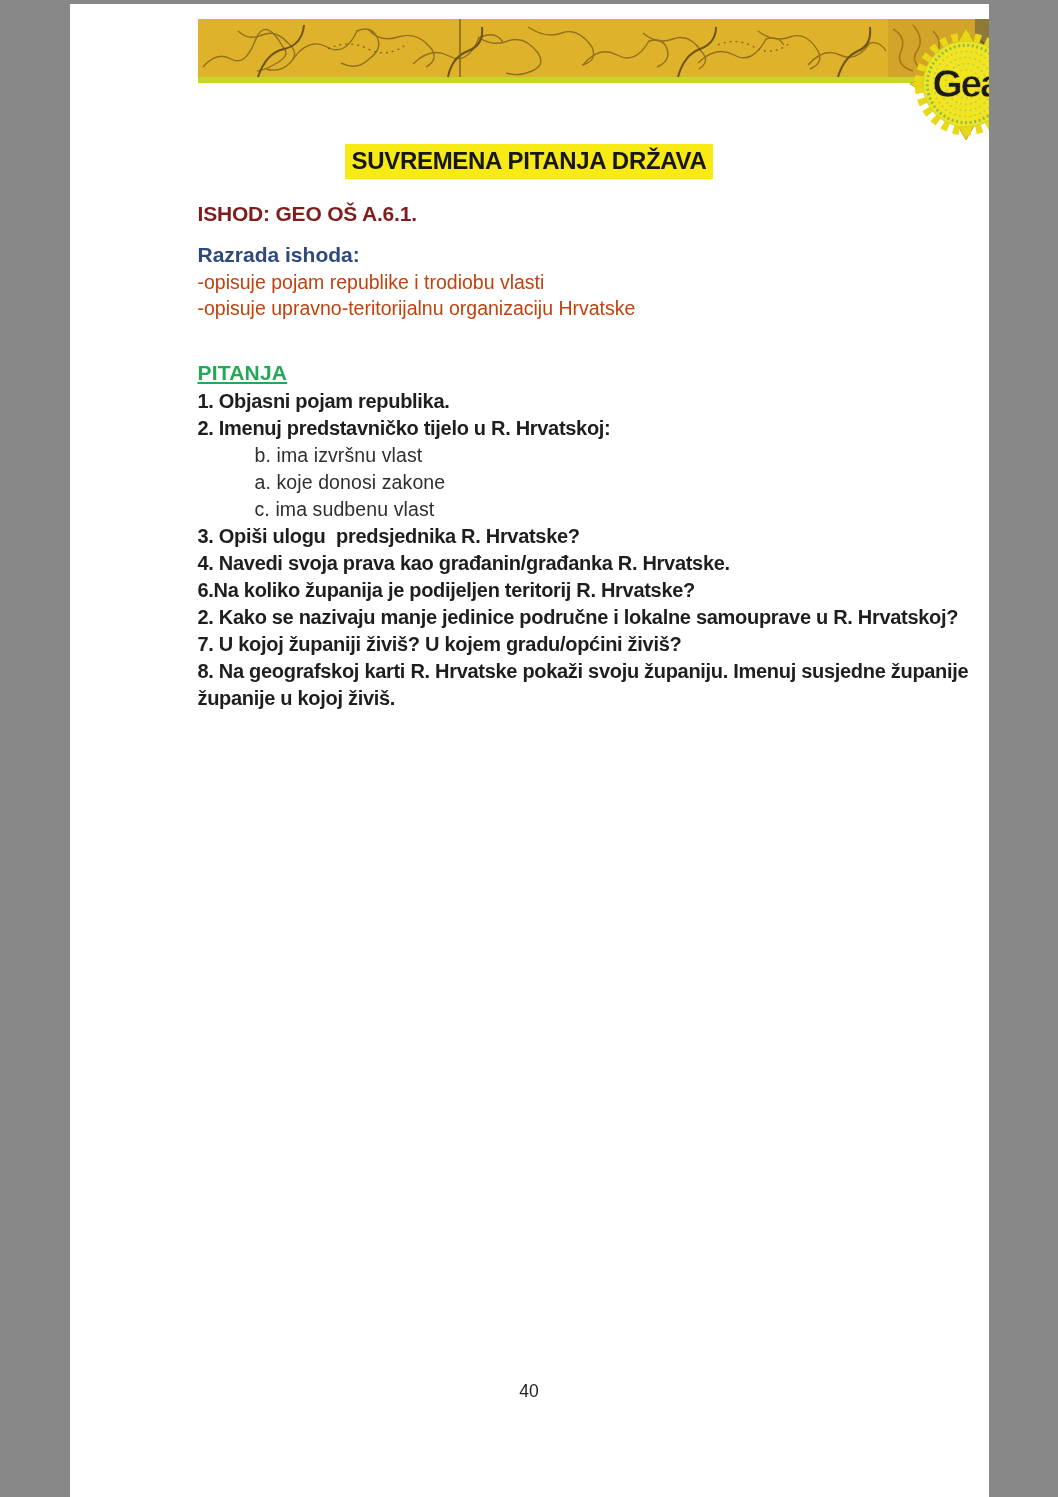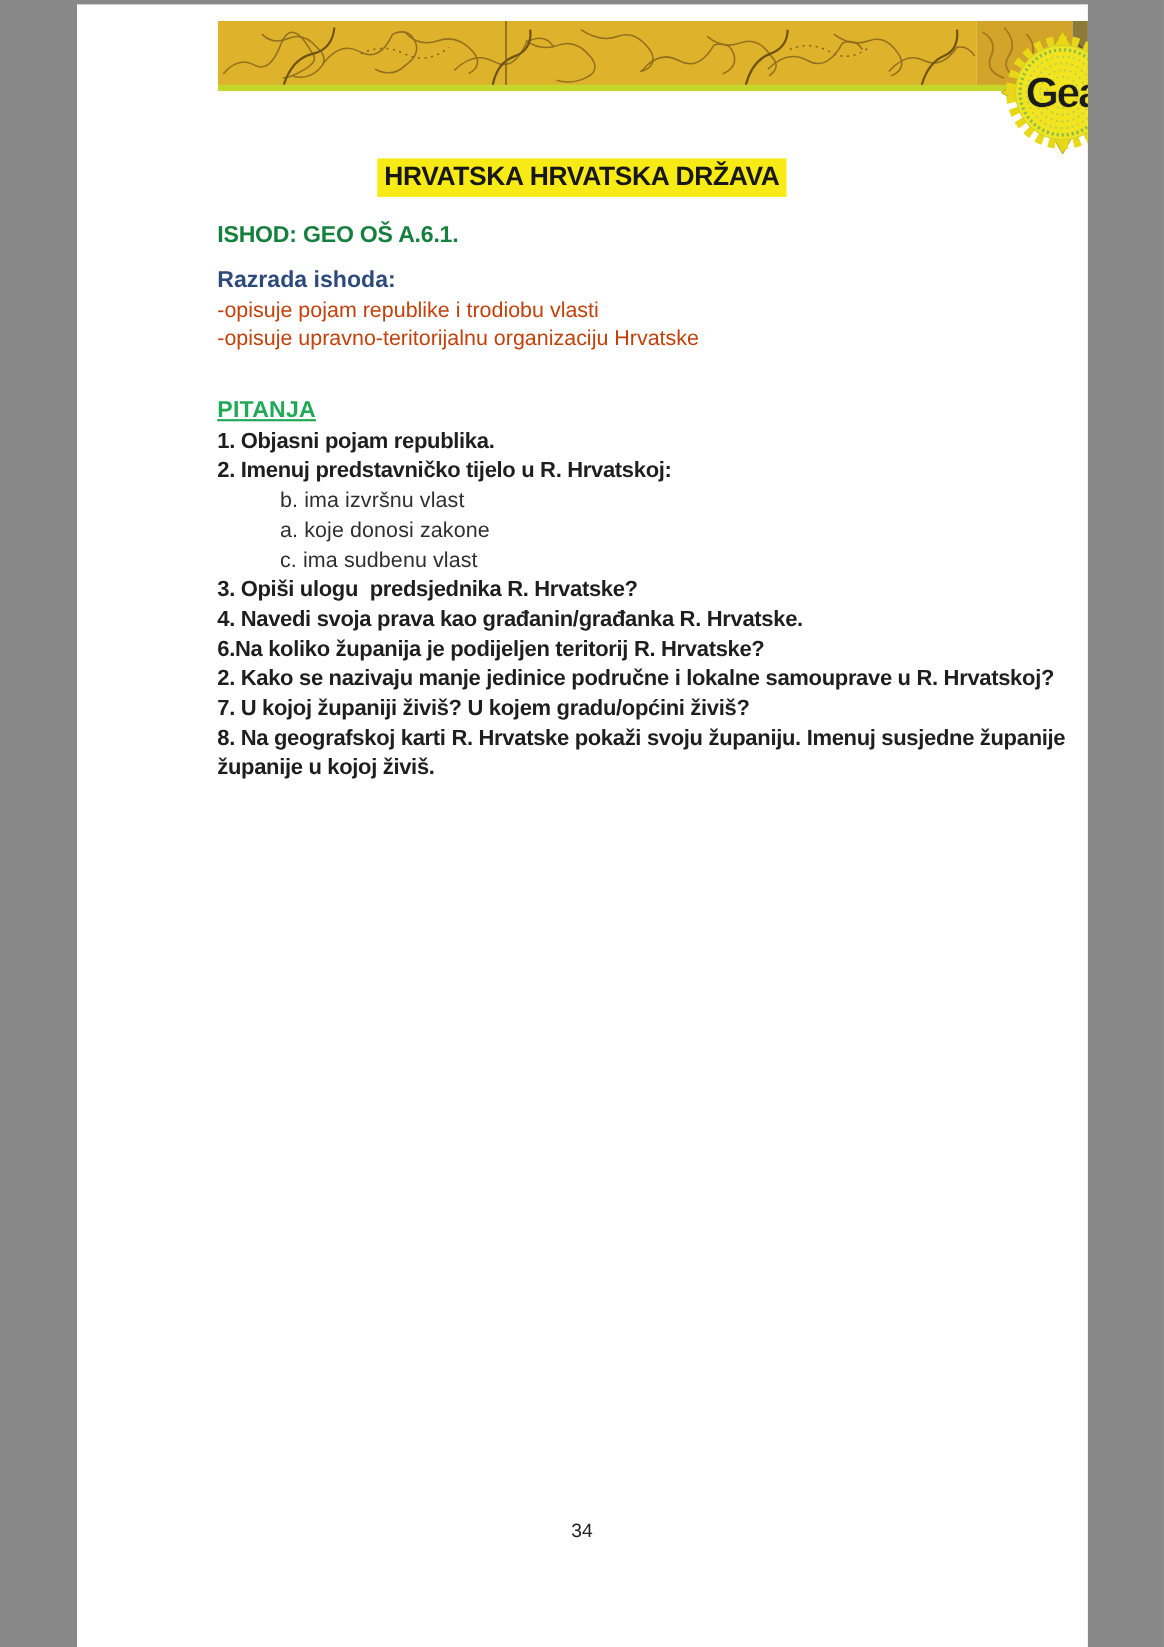--- a/index.html
+++ b/index.html
@@ -30,21 +30,21 @@
     font-weight:bold;
     font-size:24px;
     letter-spacing:-0.3px;
     padding:3px 6px 4px 6px;
     white-space:nowrap;
   }
   
   .blk{position:absolute;left:128px;}
   .ishod{
     top:198px;
-    color:#15803d;font-weight:bold;font-size:21px;letter-spacing:-0.2px;
+    color:#7f1d1d;font-weight:bold;font-size:21px;letter-spacing:-0.2px;
   }
   .razrada{top:238px;line-height:26.5px;}
   .razrada .hd{color:#2e4a7d;font-weight:bold;font-size:21px;}
   .razrada .it{color:#c2410c;font-size:19.5px;}
   .pitanja-hd{
     top:357px;
     color:#21a958;font-weight:bold;font-size:21px;letter-spacing:0.2px;text-decoration:underline;
   }
   .questions{
     top:384px;width:848px;line-height:27px;
@@ -133,21 +133,21 @@
 
     <circle cx="55" cy="55" r="38" fill="none" stroke="#8abf4b" stroke-width="3" stroke-dasharray="2 2.5"></circle>
     <circle cx="55" cy="55" r="32" fill="none" stroke="#bcd04a" stroke-width="1.6" stroke-dasharray="2 3"></circle>
     <circle cx="55" cy="55" r="26" fill="none" stroke="#bcd04a" stroke-width="1.6" stroke-dasharray="2 3"></circle>
     <circle cx="55" cy="55" r="20" fill="none" stroke="#bcd04a" stroke-width="1.6" stroke-dasharray="2 3"></circle>
     <circle cx="55" cy="55" r="14" fill="none" stroke="#bcd04a" stroke-width="1.6" stroke-dasharray="2 3"></circle>
     <text x="55" y="68" text-anchor="middle" font-family="Liberation Sans, DejaVu Sans, sans-serif" font-size="38" font-weight="bold" letter-spacing="-2" fill="#1b1b1b" stroke="#f2e520" stroke-width="0.5">Gea</text>
   </svg>
 
   <div class="title-row">
-    <span class="title-hl">HRVATSKA HRVATSKA DRŽAVA</span>
+    <span class="title-hl">SUVREMENA PITANJA DRŽAVA</span>
   </div>
 
   <div class="blk ishod">ISHOD: GEO OŠ A.6.1.</div>
 
   <div class="blk razrada">
     <div class="hd">Razrada ishoda:</div>
     <div class="it">-opisuje pojam republike i trodiobu vlasti</div>
     <div class="it">-opisuje upravno-teritorijalnu organizaciju Hrvatske</div>
   </div>
 
@@ -160,15 +160,15 @@
     <div class="sub">a. koje donosi zakone</div>
     <div class="sub">c. ima sudbenu vlast</div>
     <div class="q">3. Opiši ulogu  predsjednika R. Hrvatske?</div>
     <div class="q">4. Navedi svoja prava kao građanin/građanka R. Hrvatske.</div>
     <div class="q">6.Na koliko županija je podijeljen teritorij R. Hrvatske?</div>
     <div class="q">2. Kako se nazivaju manje jedinice područne i lokalne samouprave u R. Hrvatskoj?</div>
     <div class="q">7. U kojoj županiji živiš? U kojem gradu/općini živiš?</div>
     <div class="q">8. Na geografskoj karti R. Hrvatske pokaži svoju županiju. Imenuj susjedne županije županije u kojoj živiš.</div>
   </div>
 
-  <div class="page-num">34</div>
+  <div class="page-num">40</div>
 
 </div>
 
 </body></html>

